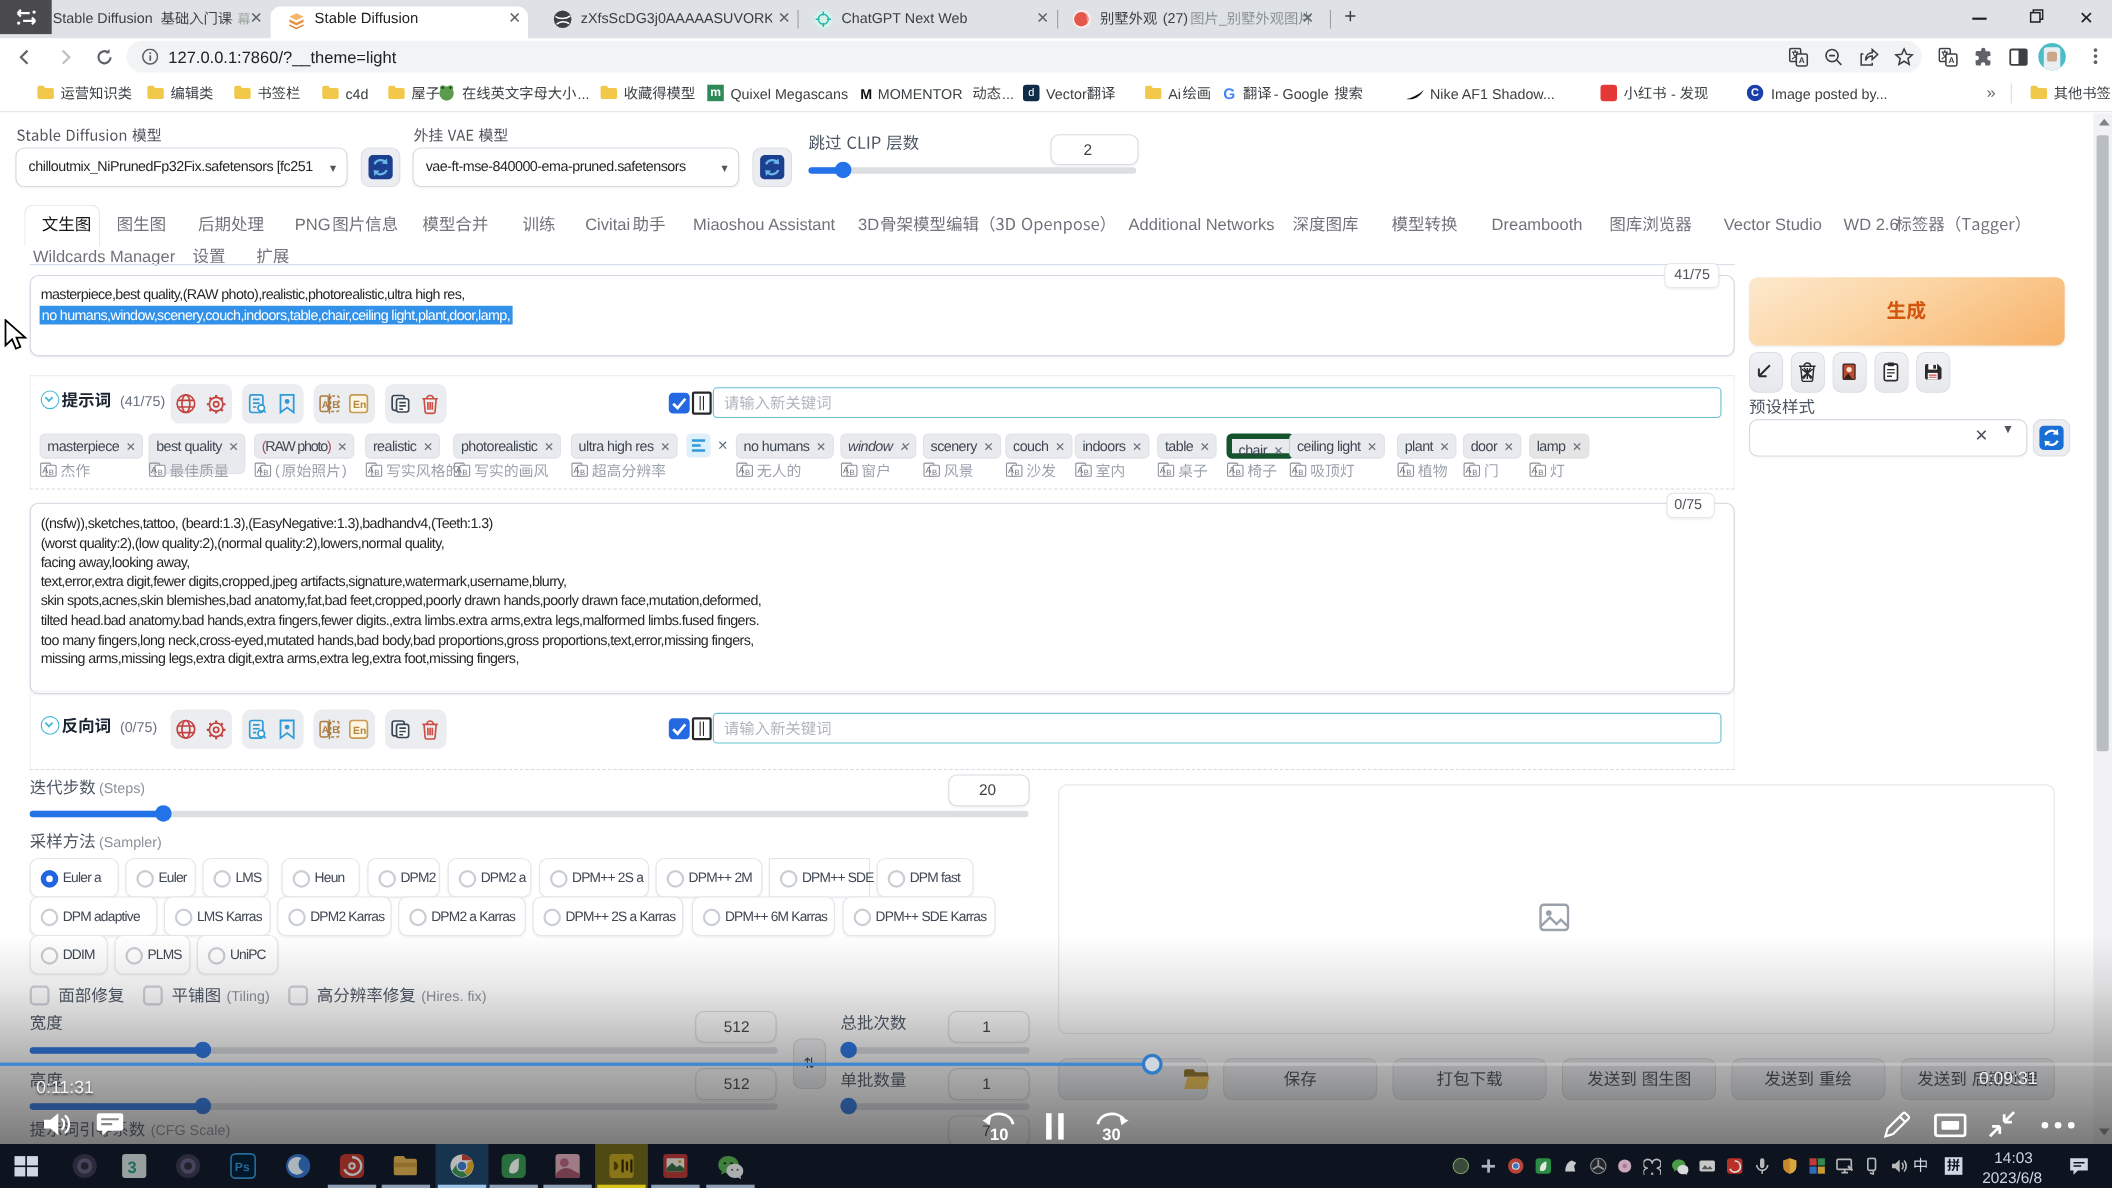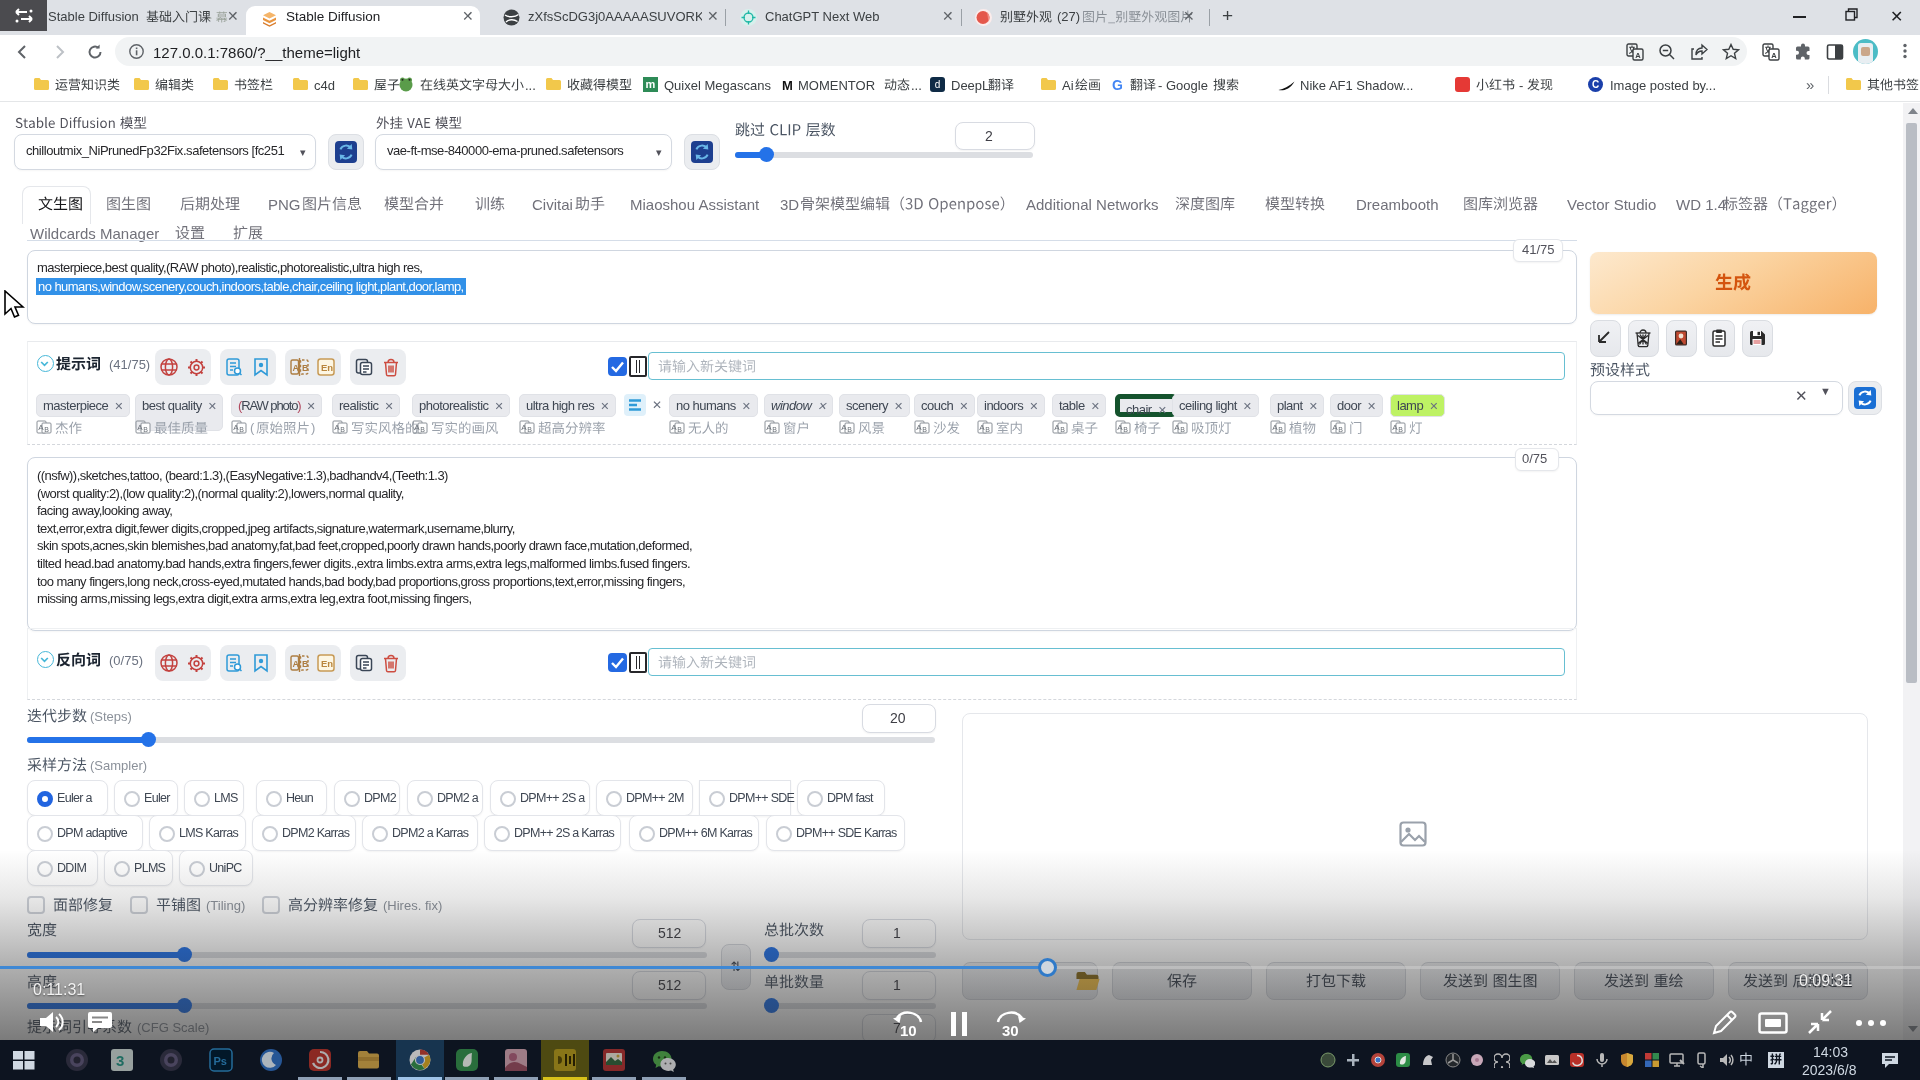--- a/index.html
+++ b/index.html
@@ -205,21 +205,21 @@
 <div class="abs" style="left:664px;top:78px;font-size:13px;color:#3c4043;white-space:nowrap;">Quixel Megascans</div>
 <div class="abs" style="left:782px;top:78px;font-size:13px;color:#111;white-space:nowrap;font-weight:bold;">M</div>
 <div class="abs" style="left:798px;top:78px;font-size:13px;color:#3c4043;white-space:nowrap;">MOMENTOR</div>
 <div class="abs" style="left:884px;top:78px;">
       <svg width="27" height="15" viewBox="0 0 27 15" style="display:block">
         <path d="M1.2 1.6V2.5H6.2V1.6ZM8.5 0.7C8.5 1.7 8.5 2.6 8.4 3.5H6.6V4.5H8.4C8.3 7.4 7.7 10.1 6 11.8C6.2 11.9 6.6 12.2 6.7 12.5C8.6 10.6 9.2 7.7 9.4 4.5H11.3C11.2 9.1 11 10.8 10.6 11.2C10.5 11.3 10.4 11.4 10.1 11.4C9.9 11.4 9.2 11.4 8.4 11.3C8.6 11.6 8.7 12 8.7 12.3C9.4 12.3 10.2 12.3 10.6 12.3C11 12.2 11.2 12.1 11.5 11.8C11.9 11.2 12.1 9.4 12.3 4C12.3 3.9 12.3 3.5 12.3 3.5H9.4C9.4 2.6 9.5 1.7 9.5 0.7ZM1.2 10.9 1.2 10.9V10.9C1.5 10.7 1.9 10.6 5.6 9.7L5.8 10.6L6.7 10.3C6.4 9.4 5.8 7.9 5.3 6.7L4.5 6.9C4.8 7.5 5 8.2 5.3 8.9L2.2 9.6C2.7 8.4 3.2 6.9 3.5 5.6H6.4V4.7H0.7V5.6H2.5C2.2 7.1 1.6 8.6 1.4 9.1C1.2 9.6 1.1 9.9 0.8 10C1 10.2 1.1 10.7 1.2 10.9Z M18 6.1C18.7 6.6 19.6 7.2 20.1 7.7L20.9 7.2C20.4 6.7 19.5 6 18.8 5.6ZM16.5 8.3V10.9C16.5 11.9 16.9 12.2 18.4 12.2C18.7 12.2 21.1 12.2 21.4 12.2C22.7 12.2 23 11.8 23.1 10.2C22.9 10.1 22.5 9.9 22.3 9.8C22.2 11.1 22.1 11.3 21.4 11.3C20.9 11.3 18.9 11.3 18.5 11.3C17.6 11.3 17.5 11.2 17.5 10.9V8.3ZM18.3 8C19.1 8.7 20 9.6 20.4 10.3L21.2 9.7C20.7 9.1 19.8 8.2 19.1 7.6ZM22.8 8.4C23.4 9.5 24.1 11 24.3 11.9L25.2 11.6C25 10.6 24.3 9.2 23.6 8.1ZM15 8.3C14.8 9.3 14.3 10.7 13.7 11.5L14.6 12C15.2 11.1 15.6 9.7 15.9 8.6ZM19.1 0.5C19 1.1 18.9 1.7 18.8 2.4H13.7V3.3H18.5C17.9 5 16.6 6.4 13.6 7.1C13.8 7.3 14 7.7 14.1 7.9C17.5 7 18.9 5.3 19.6 3.3C20.5 5.6 22.2 7.2 24.8 7.9C24.9 7.6 25.2 7.2 25.5 7C23.1 6.4 21.5 5.1 20.6 3.3H25.3V2.4H19.8C19.9 1.7 20 1.1 20.1 0.5Z" fill="#3c4043"></path>
       </svg>
     </div>
 <div class="abs" style="left:911px;top:78px;font-size:13px;color:#3c4043;white-space:nowrap;">...</div>
 <div class="abs" style="left:930px;top:77px;width:15px;height:15px;border-radius:3px;background:#0f2b46;color:#fff;font-size:10px;text-align:center;line-height:15px;">d</div>
-<div class="abs" style="left:951px;top:78px;font-size:13px;color:#3c4043;white-space:nowrap;">DeepL</div>
+<div class="abs" style="left:951px;top:78px;font-size:13px;color:#3c4043;white-space:nowrap;">Vector</div>
 <div class="abs" style="left:988px;top:78px;">
       <svg width="27" height="15" viewBox="0 0 27 15" style="display:block">
         <path d="M6.6 3.4C7 4.3 7.3 5.4 7.5 6L8.2 5.8C8 5.2 7.6 4.1 7.3 3.2ZM9.5 3.4C9.9 4.2 10.3 5.3 10.4 6L11.1 5.8C10.9 5.1 10.6 4 10.2 3.2ZM5.2 1.9C5.1 2.4 4.8 3.1 4.5 3.6H4.1V1.7C4.9 1.5 5.6 1.4 6.2 1.3L5.7 0.6C4.5 0.9 2.4 1.1 0.7 1.2C0.8 1.4 0.9 1.7 0.9 1.9C1.7 1.9 2.5 1.8 3.2 1.7V3.6H0.6V4.4H2.9C2.3 5.3 1.3 6.2 0.5 6.7C0.6 6.9 0.8 7.3 0.9 7.5L1.1 7.4V12.5H1.9V11.7H5.3V12.3H6.1V7.3H1.2C1.9 6.7 2.7 5.9 3.2 5.1V7H4.1V5.1C4.7 5.6 5.6 6.4 6 6.8L6.5 6C6.1 5.8 4.8 4.8 4.2 4.4H6.3V3.6H5.3C5.5 3.2 5.8 2.6 6 2.1ZM1.3 2.2C1.5 2.7 1.7 3.3 1.8 3.6L2.5 3.4C2.4 3.1 2.2 2.5 2 2ZM3.3 9.8V10.9H1.9V9.8ZM4 9.8H5.3V10.9H4ZM3.3 9.1H1.9V8H3.3ZM4 9.1V8H5.3V9.1ZM6.4 8.9 6.9 9.5C7.3 9 7.9 8.4 8.4 7.8V11.4C8.4 11.5 8.4 11.6 8.2 11.6C8.1 11.6 7.6 11.6 7.1 11.6C7.2 11.8 7.3 12.2 7.4 12.4C8.1 12.4 8.5 12.4 8.8 12.3C9.1 12.1 9.2 11.8 9.2 11.4V1.1H6.7V2H8.4V6.7C7.7 7.6 6.9 8.3 6.4 8.9ZM9.4 8.7 9.9 9.4C10.3 8.9 10.8 8.4 11.3 7.8V11.3C11.3 11.5 11.2 11.6 11.1 11.6C10.9 11.6 10.4 11.6 9.9 11.6C10 11.8 10.2 12.2 10.2 12.4C10.9 12.4 11.4 12.4 11.7 12.3C12 12.1 12.1 11.8 12.1 11.3V1.1H9.5V2H11.3V6.7C10.6 7.5 9.9 8.2 9.4 8.7Z M14.3 1.3C14.9 2 15.5 3 15.8 3.6L16.6 3C16.3 2.4 15.6 1.5 15 0.8ZM20.9 6.1V7.2H18.4V8.1H20.9V9.5H17.6V9.9L17.4 9.3L16.4 10.1V4.6H13.6V5.5H15.4V10.2C15.4 10.8 15 11.3 14.8 11.5C15 11.6 15.2 12 15.3 12.2C15.5 11.9 15.8 11.7 17.6 10.3V10.4H20.9V12.5H21.9V10.4H25.4V9.5H21.9V8.1H24.5V7.2H21.9V6.1ZM23.4 2.1C22.9 2.8 22.3 3.4 21.5 3.9C20.8 3.4 20.2 2.8 19.7 2.1ZM17.8 1.2V2.1H18.7C19.3 3 19.9 3.8 20.7 4.4C19.6 5.1 18.4 5.6 17.2 5.8C17.3 6 17.6 6.4 17.7 6.7C19 6.3 20.3 5.7 21.5 5C22.5 5.7 23.7 6.2 25 6.5C25.2 6.3 25.4 5.9 25.6 5.7C24.4 5.5 23.3 5 22.3 4.5C23.4 3.7 24.3 2.7 24.8 1.5L24.2 1.2L24 1.2Z" fill="#3c4043"></path>
       </svg>
     </div>
 <svg class="abs" style="left:1040px;top:77px;" width="16" height="13" viewBox="0 0 16 13">
       <path d="M1 2.5 a1.5 1.5 0 0 1 1.5 -1.5 h4 l1.5 2 h6.5 a1.5 1.5 0 0 1 1.5 1.5 v7 a1.5 1.5 0 0 1 -1.5 1.5 h-12 A1.5 1.5 0 0 1 1 11.5 Z" fill="#f2c84b"></path>
     </svg>
 <div class="abs" style="left:1062px;top:78px;font-size:13px;color:#3c4043;white-space:nowrap;">Ai</div>
 <div class="abs" style="left:1075px;top:78px;">
@@ -369,21 +369,21 @@
         <path d="M7.1 6.9H12.3V8H7.1ZM7.1 5.1H12.3V6.1H7.1ZM11 0.6V1.8H8.7V0.6H7.6V1.8H5.4V2.8H7.6V3.9H8.7V2.8H11V3.9H12.1V2.8H14.2V1.8H12.1V0.6ZM6 4.2V8.9H9.1C9 9.3 9 9.7 8.9 10.1H5.1V11.1H8.5C8 12.2 6.9 13 4.7 13.5C4.9 13.7 5.2 14.1 5.3 14.4C7.9 13.8 9.1 12.7 9.7 11.1C10.5 12.8 11.8 13.9 13.8 14.4C13.9 14.1 14.2 13.7 14.5 13.5C12.8 13.1 11.5 12.3 10.8 11.1H14.1V10.1H10C10.1 9.7 10.1 9.3 10.2 8.9H13.4V4.2ZM2.6 0.6V3.5H0.8V4.5H2.6V4.6C2.2 6.6 1.3 9 0.5 10.2C0.7 10.5 0.9 11 1.1 11.3C1.6 10.5 2.2 9.1 2.6 7.6V14.4H3.7V6.7C4.1 7.5 4.6 8.4 4.8 8.9L5.5 8.1C5.2 7.6 4.1 5.8 3.7 5.2V4.5H5.2V3.5H3.7V0.6Z M24.5 1.5V6.5H25.6V1.5ZM27.3 0.7V7.4C27.3 7.6 27.3 7.6 27 7.7C26.8 7.7 26.1 7.7 25.2 7.6C25.4 7.9 25.5 8.4 25.6 8.7C26.6 8.7 27.4 8.7 27.8 8.5C28.3 8.3 28.4 8 28.4 7.4V0.7ZM20.8 2.2V4.3H19V4.2V2.2ZM16 4.3V5.3H17.8C17.7 6.3 17.2 7.3 15.9 8.1C16.1 8.2 16.5 8.7 16.6 8.9C18.1 7.9 18.7 6.6 18.9 5.3H20.8V8.5H21.9V5.3H23.6V4.3H21.9V2.2H23.3V1.2H16.5V2.2H17.9V4.2V4.3ZM22 8.2V9.9H17.3V10.9H22V12.8H15.7V13.9H29.3V12.8H23.2V10.9H27.7V9.9H23.2V8.2Z M31.2 8.2C31.3 8.1 31.8 8 32.3 8H33.6V10.2L30.6 10.7L30.8 11.8L33.6 11.2V14.3H34.7V11L36.8 10.6L36.7 9.7L34.7 10V8H36.3V7H34.7V4.7H33.6V7H32.2C32.7 5.9 33.1 4.7 33.5 3.4H36.3V2.4H33.8C34 1.8 34.1 1.3 34.2 0.8L33.1 0.6C33 1.2 32.9 1.8 32.7 2.4H30.7V3.4H32.5C32.1 4.6 31.8 5.7 31.6 6C31.3 6.7 31.1 7.2 30.9 7.2C31 7.5 31.2 8 31.2 8.2ZM36.4 5.2V6.2H38.6C38.3 7.3 38 8.3 37.7 9H42C41.5 9.8 40.8 10.7 40.2 11.5C39.7 11.1 39.2 10.8 38.7 10.5L38 11.2C39.5 12.1 41.3 13.5 42.1 14.4L42.9 13.5C42.5 13.1 41.8 12.6 41.1 12.1C42 10.8 43.1 9.4 43.8 8.3L43 7.9L42.8 8H39.2L39.8 6.2H44.4V5.2H40.1L40.5 3.4H43.8V2.4H40.8L41.2 0.8L40.1 0.6L39.7 2.4H37V3.4H39.4L38.9 5.2Z M47.5 0.6V3.6H45.7V4.7H47.5V8C46.7 8.2 46.1 8.4 45.5 8.6L45.8 9.7L47.5 9.1V13C47.5 13.2 47.4 13.3 47.2 13.3C47.1 13.3 46.5 13.3 46 13.3C46.1 13.6 46.3 14.1 46.3 14.4C47.2 14.4 47.7 14.3 48.1 14.1C48.4 13.9 48.6 13.6 48.6 13V8.8L50.2 8.3L50 7.2L48.6 7.7V4.7H50V3.6H48.6V0.6ZM53 2.9H56.2C55.8 3.4 55.4 3.9 55 4.4H51.9C52.3 3.9 52.7 3.4 53 2.9ZM50 8.9V9.8H53.6C53 11.1 51.8 12.5 49.2 13.6C49.4 13.8 49.8 14.2 49.9 14.4C52.5 13.2 53.8 11.8 54.5 10.4C55.5 12.2 57 13.6 58.8 14.4C59 14.1 59.3 13.7 59.5 13.5C57.7 12.8 56.2 11.5 55.3 9.8H59.2V8.9H58.2V4.4H56.2C56.8 3.8 57.4 3 57.8 2.4L57 1.9L56.9 1.9H53.6C53.8 1.5 54 1.2 54.2 0.8L53.1 0.6C52.5 1.8 51.5 3.4 50.1 4.6C50.3 4.8 50.7 5.2 50.8 5.4L51.1 5.2V8.9ZM52.2 8.9V5.3H54.2V6.9C54.2 7.5 54.1 8.1 54 8.9ZM57.1 8.9H55.1C55.2 8.2 55.3 7.5 55.3 6.9V5.3H57.1Z" fill="#71717a"></path>
       </svg>
     </div>
 <div class="abs" style="left:1356px;top:196px;font-size:15px;color:#71717a;white-space:nowrap;">Dreambooth</div>
 <div class="abs" style="left:1463px;top:196px;">
       <svg width="76" height="17" viewBox="0 0 76 17" style="display:block">
         <path d="M5.6 9C6.8 9.3 8.4 9.8 9.2 10.2L9.7 9.4C8.8 9.1 7.3 8.6 6.1 8.3ZM4.1 10.9C6.2 11.2 8.8 11.8 10.2 12.3L10.7 11.4C9.3 11 6.7 10.4 4.6 10.2ZM1.3 1.3V14.4H2.3V13.8H12.6V14.4H13.8V1.3ZM2.3 12.8V2.3H12.6V12.8ZM6.2 2.6C5.5 3.8 4.2 5 2.9 5.7C3.1 5.9 3.5 6.2 3.7 6.4C4.1 6.1 4.6 5.8 5.1 5.4C5.5 5.8 6.1 6.3 6.7 6.7C5.4 7.3 3.9 7.7 2.6 8C2.8 8.2 3 8.7 3.1 8.9C4.6 8.6 6.2 8 7.6 7.3C8.9 7.9 10.3 8.4 11.7 8.8C11.8 8.5 12.1 8.1 12.3 7.9C11 7.7 9.7 7.3 8.5 6.7C9.7 6 10.6 5.1 11.2 4.1L10.6 3.7L10.4 3.8H6.5C6.8 3.5 7 3.2 7.2 2.9ZM5.7 4.8 5.8 4.7H9.7C9.1 5.2 8.4 5.8 7.6 6.2C6.8 5.8 6.2 5.3 5.7 4.8Z M19.9 9.5C20 9.4 20.5 9.3 21.3 9.3H23.9V11H18.5V12.1H23.9V14.4H25V12.1H29.3V11H25V9.3H28.3V8.3H25V6.7H23.9V8.3H21C21.5 7.6 22 6.8 22.4 6H28.7V5H22.9L23.4 3.9L22.2 3.5C22.1 4 21.9 4.5 21.7 5H18.9V6H21.2C20.8 6.7 20.5 7.3 20.3 7.5C20 8 19.8 8.4 19.5 8.4C19.6 8.7 19.8 9.3 19.9 9.5ZM22 0.9C22.3 1.2 22.5 1.7 22.7 2.1H16.8V6.4C16.8 8.6 16.7 11.7 15.5 13.8C15.7 13.9 16.2 14.3 16.4 14.5C17.7 12.2 17.9 8.8 17.9 6.4V3.2H29.3V2.1H24C23.8 1.7 23.5 1.1 23.1 0.6Z M40.3 2.2V11.1H41.3V2.2ZM42.8 0.6V13.1C42.8 13.3 42.7 13.4 42.5 13.4C42.3 13.4 41.7 13.4 41 13.4C41.1 13.7 41.3 14.1 41.3 14.4C42.3 14.4 42.9 14.4 43.2 14.2C43.6 14 43.8 13.8 43.8 13.1V0.6ZM31.2 1.6C31.9 2.2 32.8 3.1 33.1 3.6L33.9 3C33.5 2.4 32.7 1.6 32 1ZM30.6 5.7C31.4 6.2 32.3 7 32.7 7.5L33.5 6.8C33 6.3 32.1 5.5 31.3 5ZM30.9 13.3 31.9 13.9C32.5 12.6 33.3 10.9 33.8 9.4L33 8.8C32.4 10.4 31.5 12.2 30.9 13.3ZM34.5 6C35.1 6.9 35.9 7.9 36.5 9C35.8 10.7 34.9 12.2 33.6 13.3C33.8 13.5 34.2 13.9 34.4 14.1C35.6 13 36.5 11.7 37.2 10.1C37.7 11 38.1 12 38.4 12.7L39.3 12.1C39 11.2 38.4 10 37.6 8.8C38.1 7.4 38.4 5.9 38.7 4.2H39.7V3.2H34.2V4.2H37.6C37.5 5.4 37.2 6.6 36.9 7.7C36.4 6.9 35.8 6.1 35.3 5.4ZM35.7 1.1C36.1 1.7 36.5 2.6 36.7 3.2L37.7 2.7C37.5 2.2 37 1.3 36.6 0.7Z M54.7 3.8C55.4 4.5 56.3 5.5 56.7 6.2L57.7 5.8C57.3 5.1 56.4 4.1 55.6 3.4ZM46.7 1.4V5.7H47.8V1.4ZM49.9 0.8V6.2H51V0.8ZM52.9 10.5V12.8C52.9 13.9 53.3 14.2 54.8 14.2C55.1 14.2 57.1 14.2 57.4 14.2C58.6 14.2 58.9 13.8 59.1 12.1C58.8 12 58.3 11.8 58.1 11.7C58 13 57.9 13.2 57.3 13.2C56.9 13.2 55.2 13.2 54.9 13.2C54.2 13.2 54 13.2 54 12.8V10.5ZM51.9 8.3V9.5C51.9 10.7 51.5 12.4 46 13.5C46.2 13.8 46.6 14.2 46.7 14.4C52.4 13.1 53 11.1 53 9.5V8.3ZM47.9 6.6V11.4H49V7.6H56.1V11.3H57.3V6.6ZM53.8 0.6C53.4 2.3 52.7 4 51.8 5.1C52 5.2 52.5 5.5 52.7 5.7C53.2 5 53.7 4.1 54.1 3.1H59V2.1H54.5C54.6 1.7 54.8 1.3 54.9 0.8Z M62.9 2.2H65.5V4.4H62.9ZM69.3 2.2H72V4.4H69.3ZM69.2 5.9C69.8 6.2 70.6 6.6 71.1 6.9H66.8C67.1 6.4 67.4 5.9 67.7 5.4L66.6 5.2V1.3H61.9V5.3H66.5C66.2 5.9 65.9 6.4 65.5 6.9H60.8V7.9H64.5C63.5 8.8 62.1 9.6 60.5 10.2C60.7 10.4 61 10.8 61.1 11.1L61.9 10.7V14.4H63V14H65.5V14.3H66.6V9.8H63.7C64.6 9.2 65.3 8.6 65.9 7.9H68.7C69.4 8.6 70.2 9.2 71.1 9.8H68.3V14.4H69.4V14H72V14.3H73.1V10.7L73.9 11C74 10.7 74.3 10.3 74.6 10.1C72.9 9.7 71.3 8.9 70.1 7.9H74.2V6.9H71.6L72 6.5C71.5 6.1 70.6 5.6 69.8 5.3ZM68.3 1.3V5.3H73.1V1.3ZM63 13V10.8H65.5V13ZM69.4 13V10.8H72V13Z" fill="#71717a"></path>
       </svg>
     </div>
 <div class="abs" style="left:1567px;top:196px;font-size:15px;color:#71717a;white-space:nowrap;">Vector Studio</div>
-<div class="abs" style="left:1676px;top:196px;font-size:15px;color:#71717a;white-space:nowrap;">WD 1.4</div>
+<div class="abs" style="left:1676px;top:196px;font-size:15px;color:#71717a;white-space:nowrap;">WD 2.6</div>
 <div class="abs" style="left:1723px;top:196px;">
       <svg width="124" height="17" viewBox="0 0 124 17" style="display:block">
         <path d="M7 1.7V2.8H13.5V1.7ZM11.7 8.3C12.4 9.8 13.1 11.8 13.3 13L14.4 12.6C14.1 11.4 13.4 9.5 12.6 8ZM7.4 8.1C7 9.7 6.3 11.3 5.5 12.3C5.7 12.5 6.2 12.8 6.4 12.9C7.2 11.8 7.9 10 8.4 8.3ZM6.3 5.3V6.4H9.5V12.9C9.5 13.1 9.5 13.2 9.3 13.2C9.1 13.2 8.4 13.2 7.6 13.2C7.7 13.5 7.9 14 7.9 14.3C9 14.3 9.7 14.3 10.1 14.1C10.5 13.9 10.7 13.6 10.7 12.9V6.4H14.3V5.3ZM3 0.6V3.8H0.7V4.8H2.8C2.3 6.7 1.3 8.8 0.4 10C0.6 10.3 0.9 10.7 1 11C1.7 10.1 2.5 8.5 3 6.9V14.4H4.2V6.5C4.7 7.3 5.3 8.2 5.5 8.7L6.2 7.8C5.9 7.4 4.6 5.7 4.2 5.2V4.8H6.1V3.8H4.2V0.6Z M21.4 9C21.9 10 22.5 11.3 22.7 12.1L23.6 11.7C23.4 10.9 22.8 9.6 22.3 8.7ZM17.6 9.4C18.3 10.3 19 11.6 19.3 12.3L20.2 11.9C19.9 11.1 19.2 9.9 18.5 9ZM25.5 7.2H19.4V8.1H25.5ZM23.6 0.5C23.2 1.6 22.5 2.7 21.7 3.4C21.9 3.5 22.2 3.6 22.4 3.8C20.8 5.5 18.1 6.9 15.5 7.6C15.8 7.9 16.1 8.3 16.2 8.6C17.3 8.2 18.4 7.7 19.4 7.2C20.6 6.5 21.6 5.8 22.5 5C24.1 6.4 26.6 7.8 28.7 8.4C28.9 8.1 29.2 7.7 29.5 7.5C27.2 6.9 24.6 5.7 23.1 4.4L23.4 4L22.9 3.8C23.1 3.5 23.4 3.2 23.6 2.8H25C25.5 3.5 25.9 4.3 26.2 4.8L27.2 4.6C27 4.1 26.6 3.4 26.2 2.8H29.1V1.9H24.2C24.4 1.5 24.5 1.2 24.7 0.8ZM17.8 0.5C17.3 2 16.5 3.5 15.6 4.5C15.8 4.6 16.3 4.9 16.5 5.1C17 4.5 17.5 3.7 18 2.8H18.6C19 3.5 19.3 4.3 19.5 4.8L20.5 4.5C20.4 4.1 20.1 3.4 19.7 2.8H22.2V1.9H18.4C18.6 1.5 18.7 1.2 18.8 0.8ZM26.4 8.7C25.8 10.2 24.9 11.8 24 13H15.9V14H29V13H25.3C26 11.8 26.8 10.3 27.4 9Z M32.9 2.2H35.5V4.4H32.9ZM39.3 2.2H42V4.4H39.3ZM39.2 5.9C39.8 6.2 40.6 6.6 41.1 6.9H36.8C37.1 6.4 37.4 5.9 37.7 5.4L36.6 5.2V1.3H31.9V5.3H36.5C36.2 5.9 35.9 6.4 35.5 6.9H30.8V7.9H34.5C33.5 8.8 32.1 9.6 30.4 10.2C30.7 10.4 31 10.8 31.1 11.1L31.9 10.7V14.4H33V14H35.5V14.3H36.6V9.8H33.7C34.6 9.2 35.3 8.6 35.9 7.9H38.7C39.4 8.6 40.2 9.2 41.1 9.8H38.3V14.4H39.4V14H42V14.3H43.1V10.7L43.9 11C44 10.7 44.3 10.3 44.6 10.1C42.9 9.7 41.3 8.9 40.1 7.9H44.2V6.9H41.6L42 6.5C41.5 6.1 40.6 5.6 39.8 5.3ZM38.3 1.3V5.3H43.1V1.3ZM33 13V10.8H35.5V13ZM39.4 13V10.8H42V13Z M55.4 7.5C55.4 10.4 56.6 12.8 58.4 14.6L59.3 14.2C57.6 12.4 56.5 10.2 56.5 7.5C56.5 4.8 57.6 2.6 59.3 0.8L58.4 0.4C56.6 2.2 55.4 4.6 55.4 7.5Z M63.8 13.2H65.2V3.4H68.5V2.2H60.5V3.4H63.8Z M72.2 13.4C73.2 13.4 74.2 12.9 74.9 12.2H75L75.1 13.2H76.2V8.2C76.2 6.2 75.4 4.8 73.4 4.8C72.1 4.8 71 5.4 70.2 5.9L70.7 6.9C71.4 6.4 72.2 6 73.2 6C74.5 6 74.9 7 74.9 8C71.4 8.4 69.9 9.3 69.9 11.1C69.9 12.6 70.9 13.4 72.2 13.4ZM72.6 12.3C71.8 12.3 71.2 11.9 71.2 11C71.2 9.9 72.1 9.3 74.9 9V11.2C74.1 11.9 73.4 12.3 72.6 12.3Z M81.6 16.9C84.1 16.9 85.7 15.6 85.7 14.1C85.7 12.8 84.7 12.2 82.8 12.2H81.2C80.1 12.2 79.8 11.8 79.8 11.3C79.8 10.9 80 10.6 80.3 10.3C80.7 10.5 81.2 10.6 81.5 10.6C83.2 10.6 84.5 9.5 84.5 7.8C84.5 7.1 84.3 6.5 83.9 6.1H85.5V5.1H82.7C82.4 4.9 82 4.8 81.5 4.8C79.9 4.8 78.5 6 78.5 7.8C78.5 8.7 79 9.5 79.6 9.9V10C79.1 10.3 78.7 10.8 78.7 11.5C78.7 12.2 79 12.6 79.4 12.9V12.9C78.6 13.4 78.2 14.1 78.2 14.8C78.2 16.2 79.6 16.9 81.6 16.9ZM81.5 9.7C80.6 9.7 79.8 8.9 79.8 7.8C79.8 6.6 80.6 5.8 81.5 5.8C82.5 5.8 83.3 6.6 83.3 7.8C83.3 8.9 82.5 9.7 81.5 9.7ZM81.8 16C80.3 16 79.4 15.4 79.4 14.6C79.4 14.1 79.6 13.6 80.2 13.2C80.6 13.3 81 13.3 81.3 13.3H82.7C83.8 13.3 84.3 13.6 84.3 14.4C84.3 15.2 83.3 16 81.8 16Z M90 16.9C92.5 16.9 94.1 15.6 94.1 14.1C94.1 12.8 93.2 12.2 91.3 12.2H89.7C88.6 12.2 88.3 11.8 88.3 11.3C88.3 10.9 88.5 10.6 88.8 10.3C89.2 10.5 89.6 10.6 90 10.6C91.7 10.6 93 9.5 93 7.8C93 7.1 92.7 6.5 92.3 6.1H94V5.1H91.2C90.9 4.9 90.5 4.8 90 4.8C88.4 4.8 87 6 87 7.8C87 8.7 87.5 9.5 88 9.9V10C87.6 10.3 87.1 10.8 87.1 11.5C87.1 12.2 87.4 12.6 87.9 12.9V12.9C87.1 13.4 86.7 14.1 86.7 14.8C86.7 16.2 88 16.9 90 16.9ZM90 9.7C89.1 9.7 88.3 8.9 88.3 7.8C88.3 6.6 89.1 5.8 90 5.8C91 5.8 91.7 6.6 91.7 7.8C91.7 8.9 90.9 9.7 90 9.7ZM90.2 16C88.7 16 87.9 15.4 87.9 14.6C87.9 14.1 88.1 13.6 88.7 13.2C89 13.3 89.4 13.3 89.7 13.3H91.1C92.2 13.3 92.8 13.6 92.8 14.4C92.8 15.2 91.8 16 90.2 16Z M99 13.4C100.1 13.4 101 13 101.7 12.6L101.2 11.7C100.6 12.1 100 12.3 99.2 12.3C97.6 12.3 96.6 11.2 96.5 9.4H102C102 9.2 102 9 102 8.7C102 6.3 100.9 4.8 98.8 4.8C96.9 4.8 95.1 6.5 95.1 9.1C95.1 11.8 96.9 13.4 99 13.4ZM96.5 8.5C96.6 6.9 97.6 5.9 98.8 5.9C100.1 5.9 100.8 6.8 100.8 8.5Z M104 13.2H105.4V8C106 6.6 106.8 6.1 107.5 6.1C107.8 6.1 108 6.1 108.3 6.2L108.5 5C108.3 4.9 108 4.8 107.6 4.8C106.7 4.8 105.9 5.5 105.3 6.5H105.3L105.2 5.1H104Z M113.1 7.5C113.1 4.6 111.9 2.2 110.1 0.4L109.2 0.8C110.9 2.6 112 4.8 112 7.5C112 10.2 110.9 12.4 109.2 14.2L110.1 14.6C111.9 12.8 113.1 10.4 113.1 7.5Z" fill="#71717a"></path>
       </svg>
     </div>
 <div class="abs" style="left:30px;top:225px;font-size:15px;color:#71717a;white-space:nowrap;">Wildcards Manager</div>
 <div class="abs" style="left:175px;top:225px;">
       <svg width="31" height="17" viewBox="0 0 31 17" style="display:block">
         <path d="M1.8 1.6C2.6 2.3 3.6 3.3 4.1 3.9L4.9 3.1C4.4 2.5 3.4 1.5 2.6 0.9ZM0.6 5.3V6.4H2.8V11.8C2.8 12.5 2.3 13 2 13.1C2.2 13.4 2.5 13.8 2.6 14.1C2.9 13.8 3.3 13.5 5.9 11.5C5.8 11.3 5.6 10.9 5.5 10.6L3.9 11.8V5.3ZM7.4 1.1V2.8C7.4 3.9 7 5.2 5.1 6.1C5.3 6.2 5.7 6.7 5.8 6.9C7.9 5.9 8.4 4.2 8.4 2.8V2.2H11.1V4.6C11.1 5.7 11.3 6.2 12.3 6.2C12.5 6.2 13.2 6.2 13.5 6.2C13.8 6.2 14.1 6.1 14.3 6.1C14.2 5.8 14.2 5.4 14.2 5.1C14 5.2 13.7 5.2 13.5 5.2C13.3 5.2 12.6 5.2 12.4 5.2C12.2 5.2 12.2 5.1 12.2 4.6V1.1ZM12.1 8.3C11.5 9.5 10.7 10.5 9.7 11.3C8.7 10.4 7.9 9.4 7.4 8.3ZM5.8 7.2V8.3H6.5L6.3 8.4C6.9 9.7 7.8 10.9 8.8 11.9C7.7 12.6 6.4 13.1 5.1 13.4C5.3 13.7 5.6 14.1 5.7 14.4C7.1 14 8.5 13.4 9.7 12.6C10.8 13.5 12.2 14.1 13.8 14.4C13.9 14.1 14.2 13.7 14.4 13.4C13 13.1 11.7 12.6 10.6 11.9C11.9 10.8 12.9 9.4 13.5 7.5L12.8 7.2L12.6 7.2Z M24.8 2H27.3V3.3H24.8ZM21.3 2H23.7V3.3H21.3ZM17.8 2H20.2V3.3H17.8ZM17.9 6.8V13.1H15.9V13.9H29.2V13.1H27.1V6.8H22.4L22.6 5.9H28.8V5H22.8L23 4.2H28.4V1.2H16.8V4.2H21.8L21.7 5H16V5.9H21.5L21.4 6.8ZM18.9 13.1V12.2H26V13.1ZM18.9 9.1H26V9.9H18.9ZM18.9 8.4V7.6H26V8.4ZM18.9 10.6H26V11.5H18.9Z" fill="#71717a"></path>
       </svg>
@@ -673,21 +673,21 @@
       <rect x="1" y="1" width="9" height="12" rx="1" stroke="#8a9097" fill="none"></rect>
       <rect x="6" y="3" width="9" height="10" rx="1" stroke="#8a9097" fill="#fff"></rect>
       <text x="2.3" y="10" font-size="8" fill="#6a7077">A</text>
       <text x="8.3" y="11.5" font-size="7" fill="#6a7077">B</text>
     </svg>
 <div class="abs" style="left:1349px;top:421px;">
       <svg width="14" height="16" viewBox="0 0 14 16" style="display:block">
         <path d="M1.7 1C2.4 1.8 3.2 2.9 3.6 3.6L4.4 3C4 2.3 3.2 1.3 2.5 0.5ZM1.3 3.3V13H2.3V3.3ZM4.8 1V2H11.3V11.6C11.3 11.9 11.2 12 10.9 12C10.7 12 9.7 12 8.7 12C8.9 12.2 9 12.7 9.1 12.9C10.4 12.9 11.2 12.9 11.7 12.8C12.1 12.6 12.3 12.3 12.3 11.6V1Z" fill="#9aa1ab"></path>
       </svg>
     </div>
-<div class="abs" style="left:1390px;top:394px;height:23px;background:#bef264;border:1px solid #e0e2e7;border-radius:5px;font-size:13px;letter-spacing:-0.5px;color:#3f4753;padding:0 6px;line-height:21px;white-space:nowrap;">lamp<span style="margin-left:6px;color:#6b7280;font-size:11px;">✕</span></div>
+<div class="abs" style="left:1390px;top:394px;height:23px;background:#e5e5e5;border:1px solid #e0e2e7;border-radius:5px;font-size:13px;letter-spacing:-0.5px;color:#3f4753;padding:0 6px;line-height:21px;white-space:nowrap;">lamp<span style="margin-left:6px;color:#6b7280;font-size:11px;">✕</span></div>
 <svg class="abs" style="left:1390px;top:420px;" width="16" height="14" viewBox="0 0 16 14">
       <rect x="1" y="1" width="9" height="12" rx="1" stroke="#8a9097" fill="none"></rect>
       <rect x="6" y="3" width="9" height="10" rx="1" stroke="#8a9097" fill="#fff"></rect>
       <text x="2.3" y="10" font-size="8" fill="#6a7077">A</text>
       <text x="8.3" y="11.5" font-size="7" fill="#6a7077">B</text>
     </svg>
 <div class="abs" style="left:1409px;top:421px;">
       <svg width="14" height="16" viewBox="0 0 14 16" style="display:block">
         <path d="M1.4 3.3C1.3 4.4 1.1 5.8 0.8 6.6L1.5 6.9C1.9 6 2.1 4.5 2.1 3.4ZM5.1 3.1C4.9 3.9 4.5 5.1 4.1 5.9L4.8 6.2C5.2 5.5 5.6 4.3 6 3.4ZM3 0.6V4.9C3 7.5 2.7 10.2 0.6 12.2C0.8 12.4 1.2 12.7 1.3 13C2.5 11.8 3.1 10.5 3.5 9.2C4.1 9.8 4.9 10.7 5.3 11.2L5.9 10.4C5.6 10 4.2 8.6 3.7 8.2C3.9 7.1 3.9 6 3.9 4.9V0.6ZM6 1.6V2.6H9.5V11.5C9.5 11.7 9.4 11.8 9.2 11.8C8.9 11.8 7.9 11.8 6.9 11.8C7.1 12.1 7.3 12.6 7.3 12.9C8.6 12.9 9.4 12.9 9.9 12.7C10.4 12.5 10.6 12.2 10.6 11.5V2.6H13V1.6Z" fill="#9aa1ab"></path>
       </svg>

